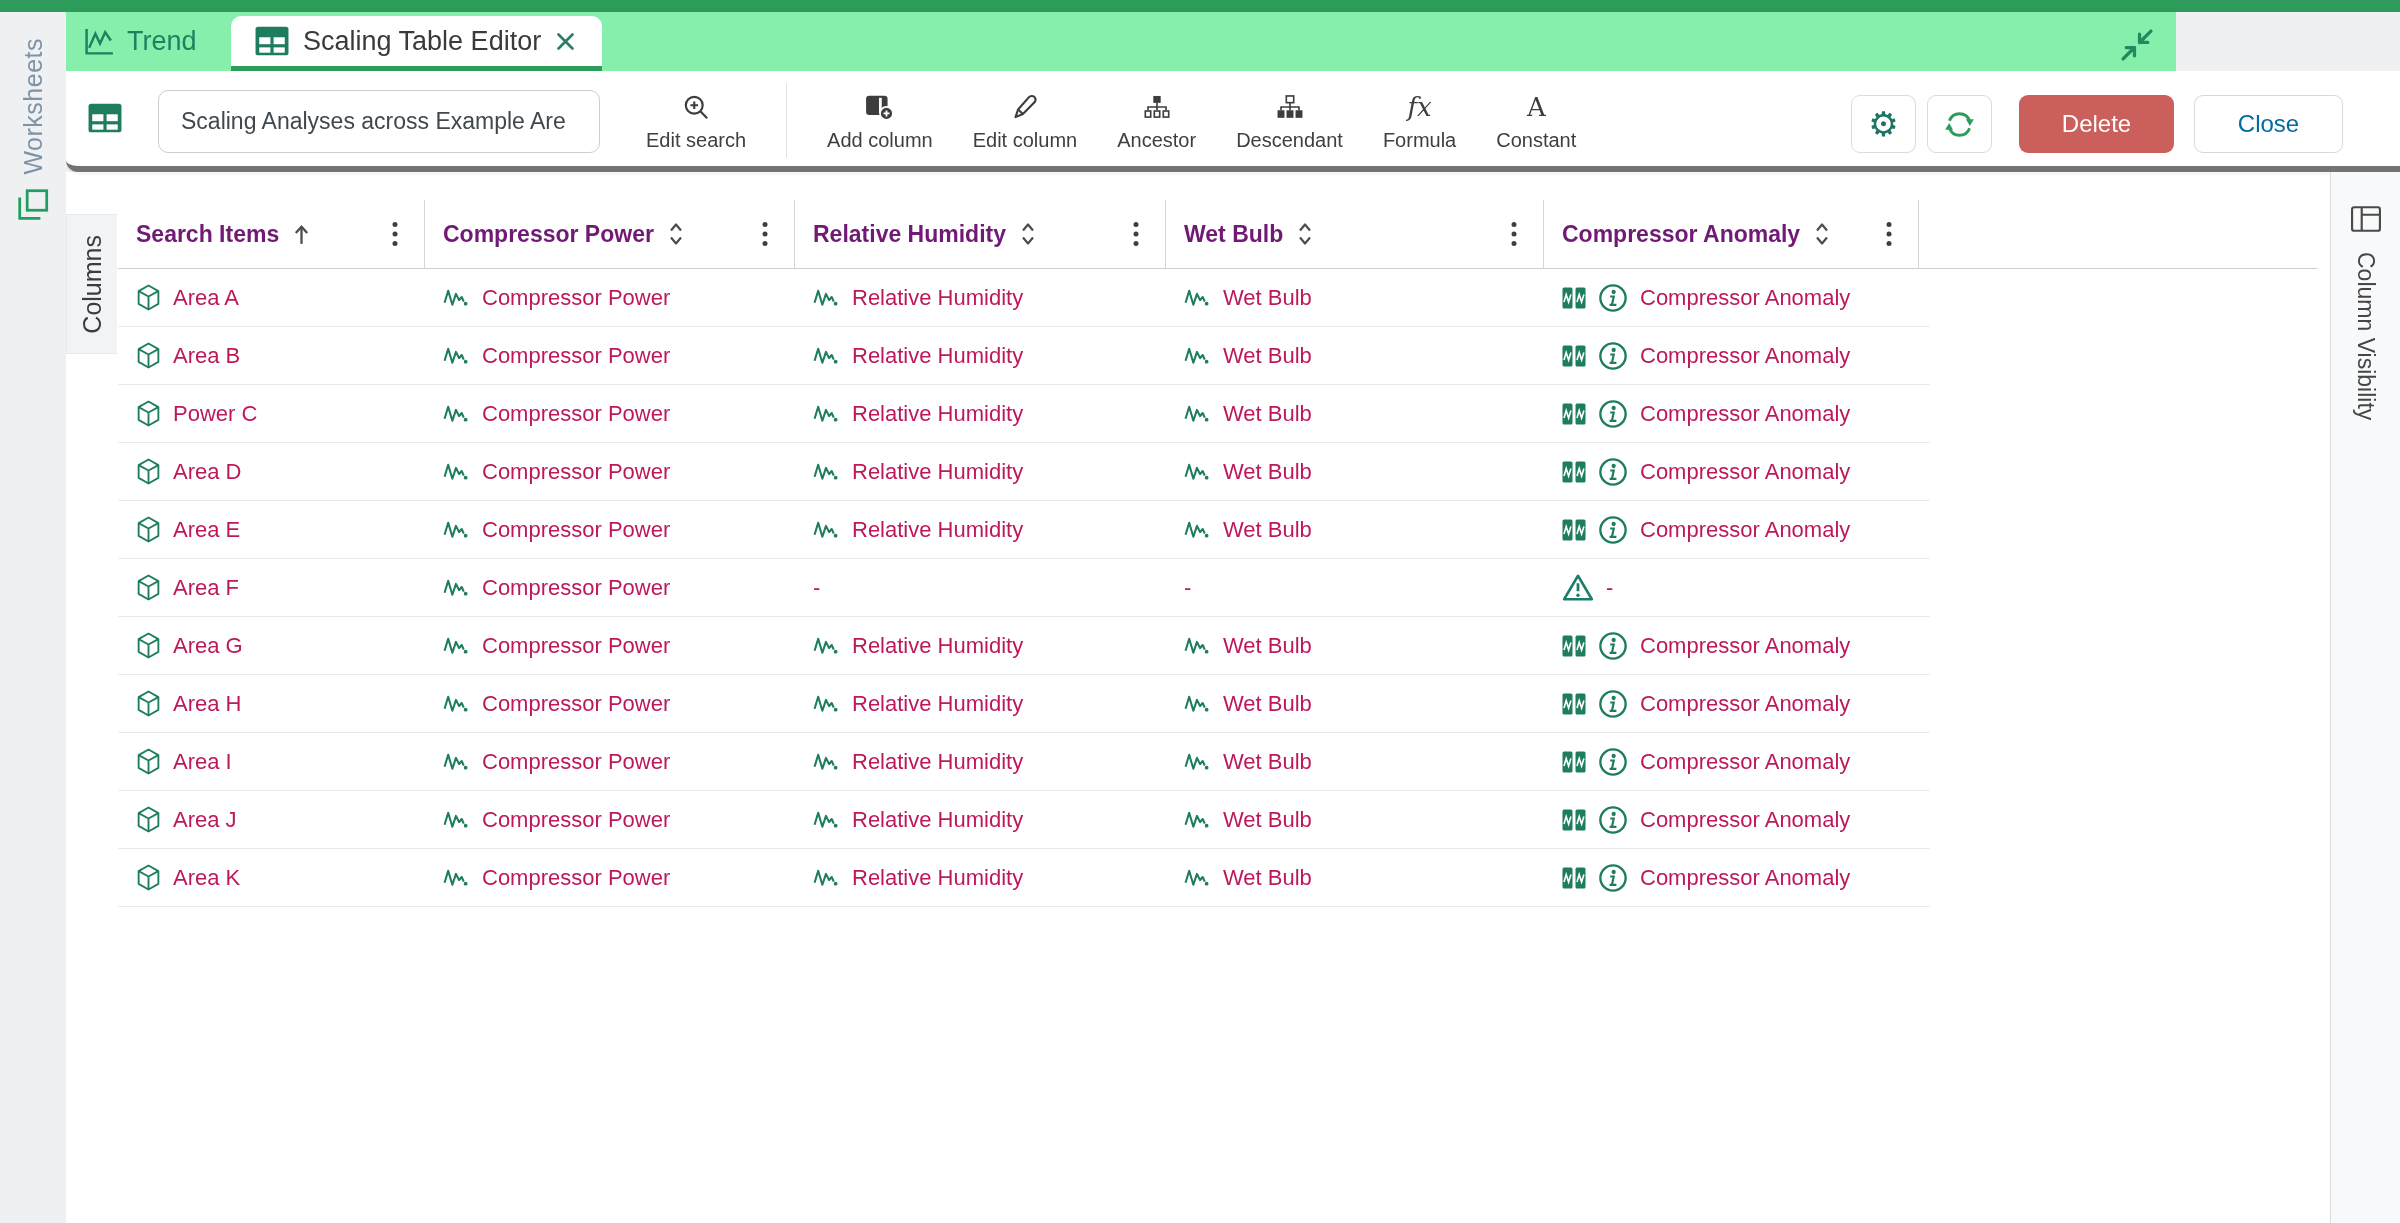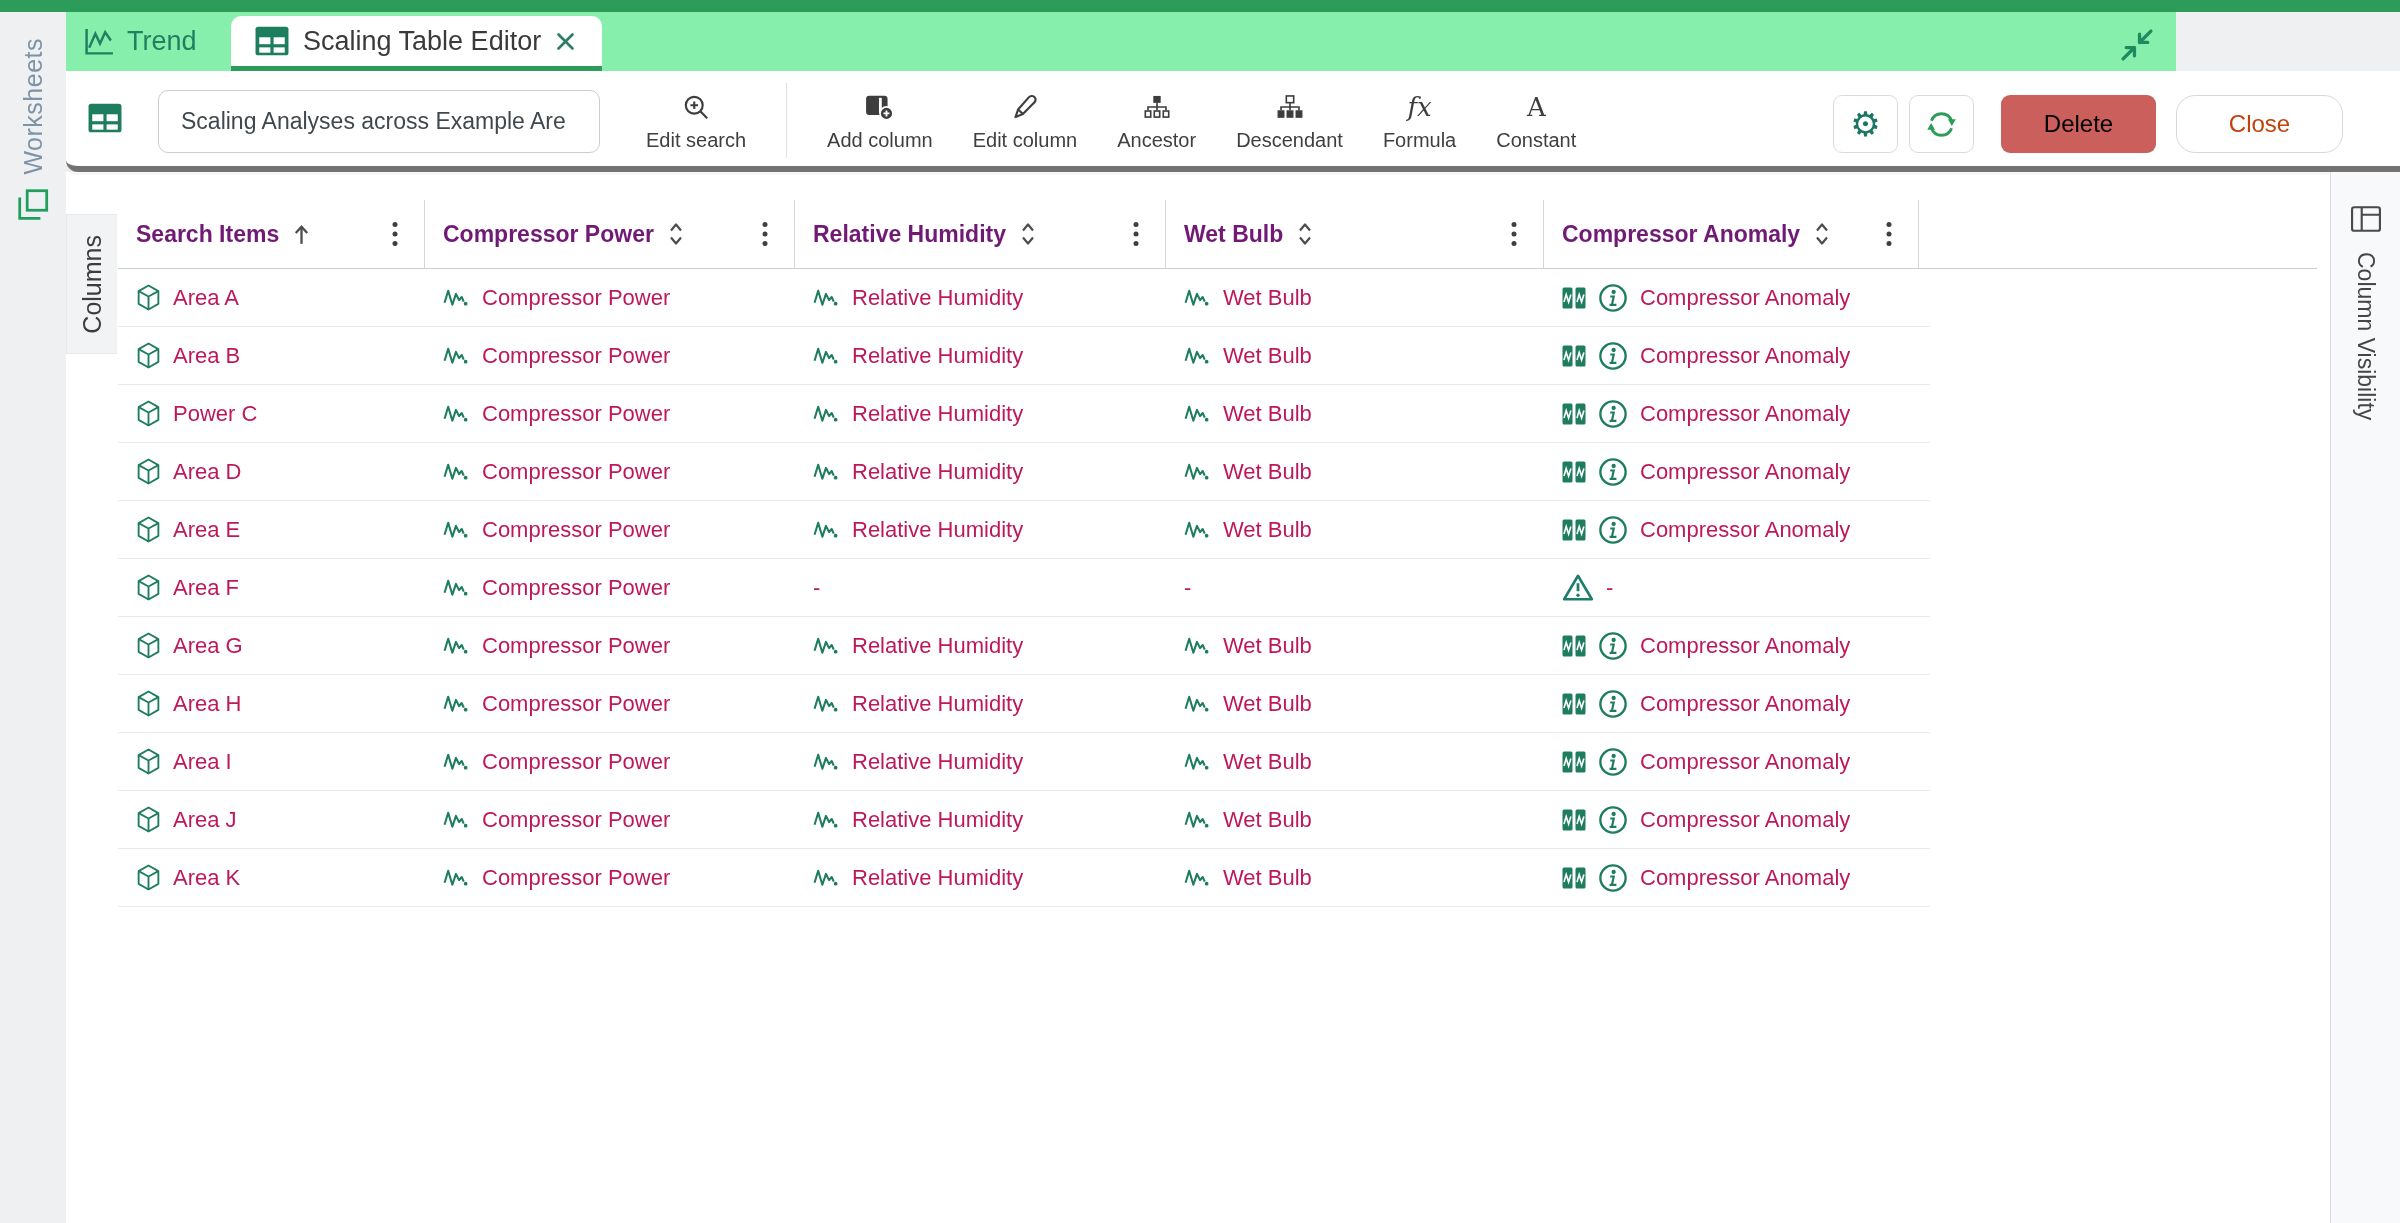--- a/index.html
+++ b/index.html
@@ -82,28 +82,28 @@
     display: flex; align-items: center;
   }
   .sq-btn {
     width: 65px; height: 58px; background: #fff;
     border: 1px solid #d8dcdf; border-radius: 9px;
     display: flex; align-items: center; justify-content: center; cursor: pointer;
   }
   #refresh-btn { margin-left: 11px; }
   #delete-btn {
     margin-left: 27px; width: 155px; height: 58px;
-    background: #cb5f5b; color: #000000; font-size: 24px;
+    background: #cb5f5b; color: #ffffff; font-size: 24px;
     border: none; border-radius: 9px; cursor: pointer;
     font-family: "Liberation Sans", "DejaVu Sans", sans-serif;
   }
   #close-btn {
-    margin-left: 20px; width: 167px; height: 58px;
-    background: #ffffff; color: #c2410c; font-size: 24px;
-    border: 1px solid #d5d9dc; border-radius: 19px; cursor: pointer;
+    margin-left: 20px; width: 149px; height: 58px;
+    background: #ffffff; color: #0369a1; font-size: 24px;
+    border: 1px solid #d5d9dc; border-radius: 9px; cursor: pointer;
     font-family: "Liberation Sans", "DejaVu Sans", sans-serif;
   }
   #gear-glyph { font-size: 34px; color: #1c7565; font-family: "DejaVu Sans", sans-serif; line-height: 34px; }
 
   
   #main { left: 66px; top: 172px; width: 2264px; height: 1051px; background: #ffffff; }
   #columns-tab {
     left: 66px; top: 214px; width: 51px; height: 140px;
     background: #f1f3f4; border: 1px solid #e7eaec; border-right: none;
     display: flex; align-items: center; justify-content: center;

